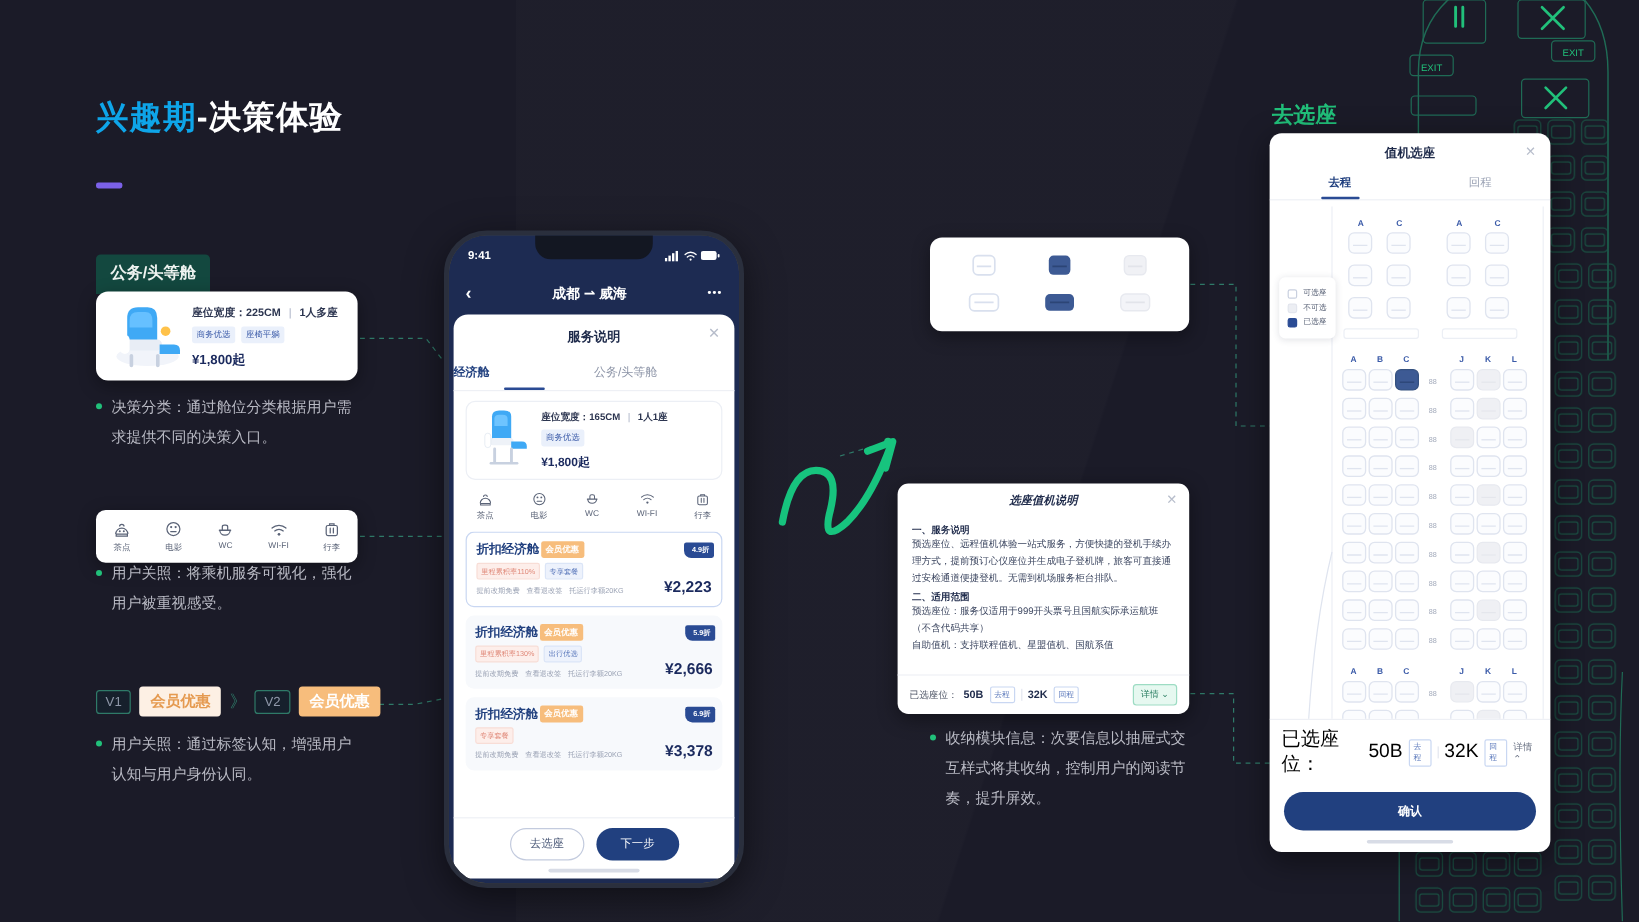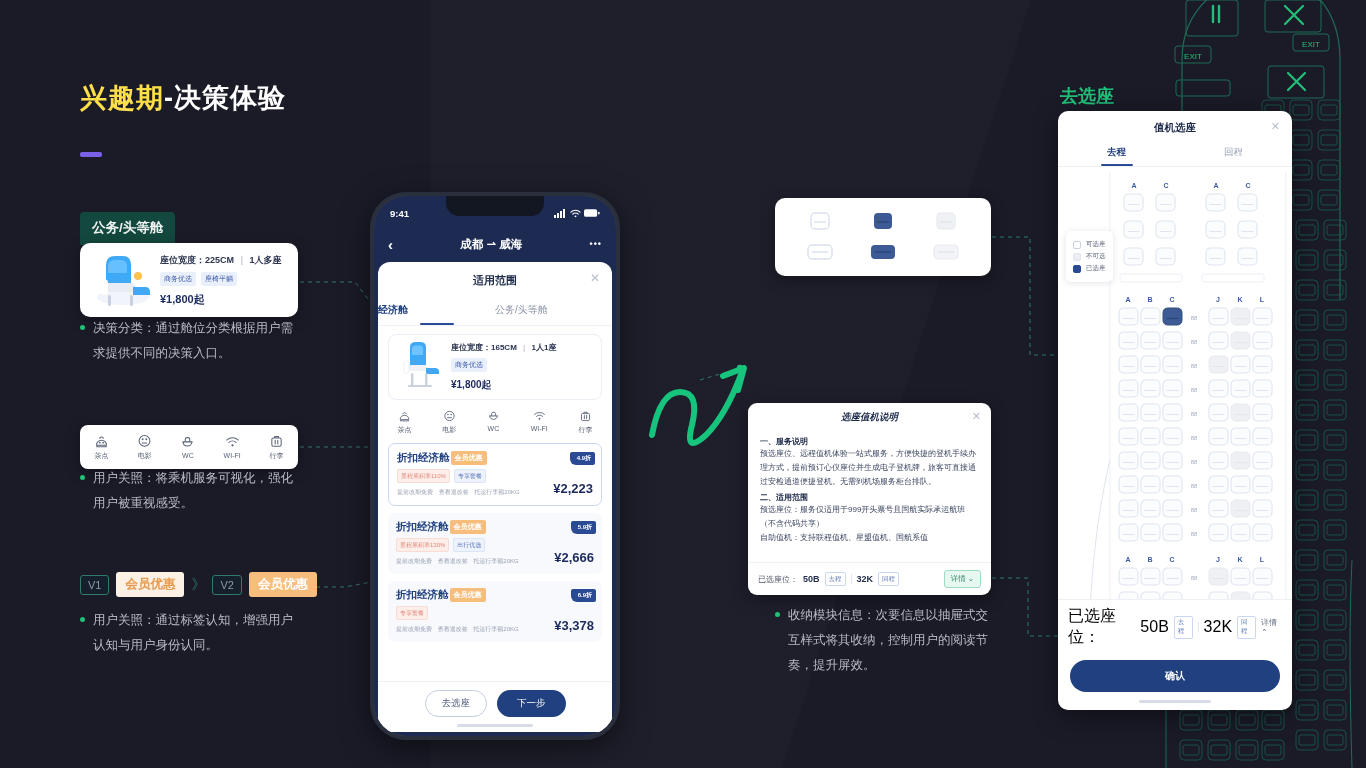--- a/index.html
+++ b/index.html
@@ -11,21 +11,21 @@
   }
   #stage { position: relative; width: 1366px; height: 768px; background: #1b1b28; overflow: hidden; }
 
   
   .bg-wire { position: absolute; inset: 0; pointer-events: none; }
   .bg-diag { position:absolute; top:0; left:430px; width:1000px; height:768px;
              background: linear-gradient(108deg, rgba(255,255,255,0.014) 0 48%, rgba(255,255,255,0.0) 48.2% 100%); }
 
   
   .title { position: absolute; left: 80px; top: 80px; font-size: 27px; font-weight: bold; letter-spacing: 1px; }
-  .title .p { color: #fde047; }
+  .title .p { color: #0ea5e9; }
   .title .w { color: #ffffff; }
   .title-underline { position:absolute; left:80px; top:152px; width:22px; height:5px; background:#7b61e8; border-radius:2px; }
 
   
   .note { position: absolute; color: #b9bac4; font-size: 12.5px; line-height: 25px; }
   .note .dot { display:inline-block; width:5px; height:5px; border-radius:50%; background:#21c07a;
                vertical-align: middle; margin-right: 8px; margin-bottom: 2px; }
   .note .l2 { display:block; margin-left: 13px; }
 
   
@@ -290,21 +290,21 @@
         <span class="sep">|</span>
         <span>1人多座</span>
       </div>
       <div class="chips">
         <span class="chip">商务优选</span>
         <span class="chip">座椅平躺</span>
       </div>
       <div class="price-blue">¥1,800起</div>
     </div>
   </div>
-  <div class="note" style="left:80px; top:316px; width:230px;">
+  <div class="note" style="left:80px; top:327px; width:230px;">
     <span class="dot"></span><span>决策分类：通过舱位分类根据用户需</span>
     <span class="l2">求提供不同的决策入口。</span>
   </div>
 
   <div class="card-services">
     <div class="svc">
       <svg width="15" height="14" viewBox="0 0 16 15">
           <path d="M3 12h10v1.6H3z" fill="none" stroke="#5a6377" stroke-width="1.1"></path>
           <path d="M2.6 11.8c0-3 2.4-5.2 5.4-5.2s5.4 2.2 5.4 5.2" fill="none" stroke="#5a6377" stroke-width="1.1"></path>
           <path d="M6 5.2c0-1.2 1-2 2-2s2 .8 2 2" fill="none" stroke="#5a6377" stroke-width="1.1"></path>
@@ -388,21 +388,21 @@
         </span>
       </div>
       <div class="nav">
         <span style="font-size:15px;">‹</span>
         <span>成都 ⇀ 威海</span>
         <span style="font-size:9px;letter-spacing:1px;">•••</span>
       </div>
 
       <div class="sheet">
         <div class="sheet-head">
-          <span>适用范围</span>
+          <span>服务说明</span>
           <span class="x">✕</span>
         </div>
         <div class="tabs">
           <div class="tab active">经济舱</div>
           <div class="tab">公务/头等舱</div>
         </div>
 
         <div class="mini-cabin">
           <div style="width:50px;flex:0 0 50px;">
             <svg width="50" height="52" viewBox="0 0 50 52">

